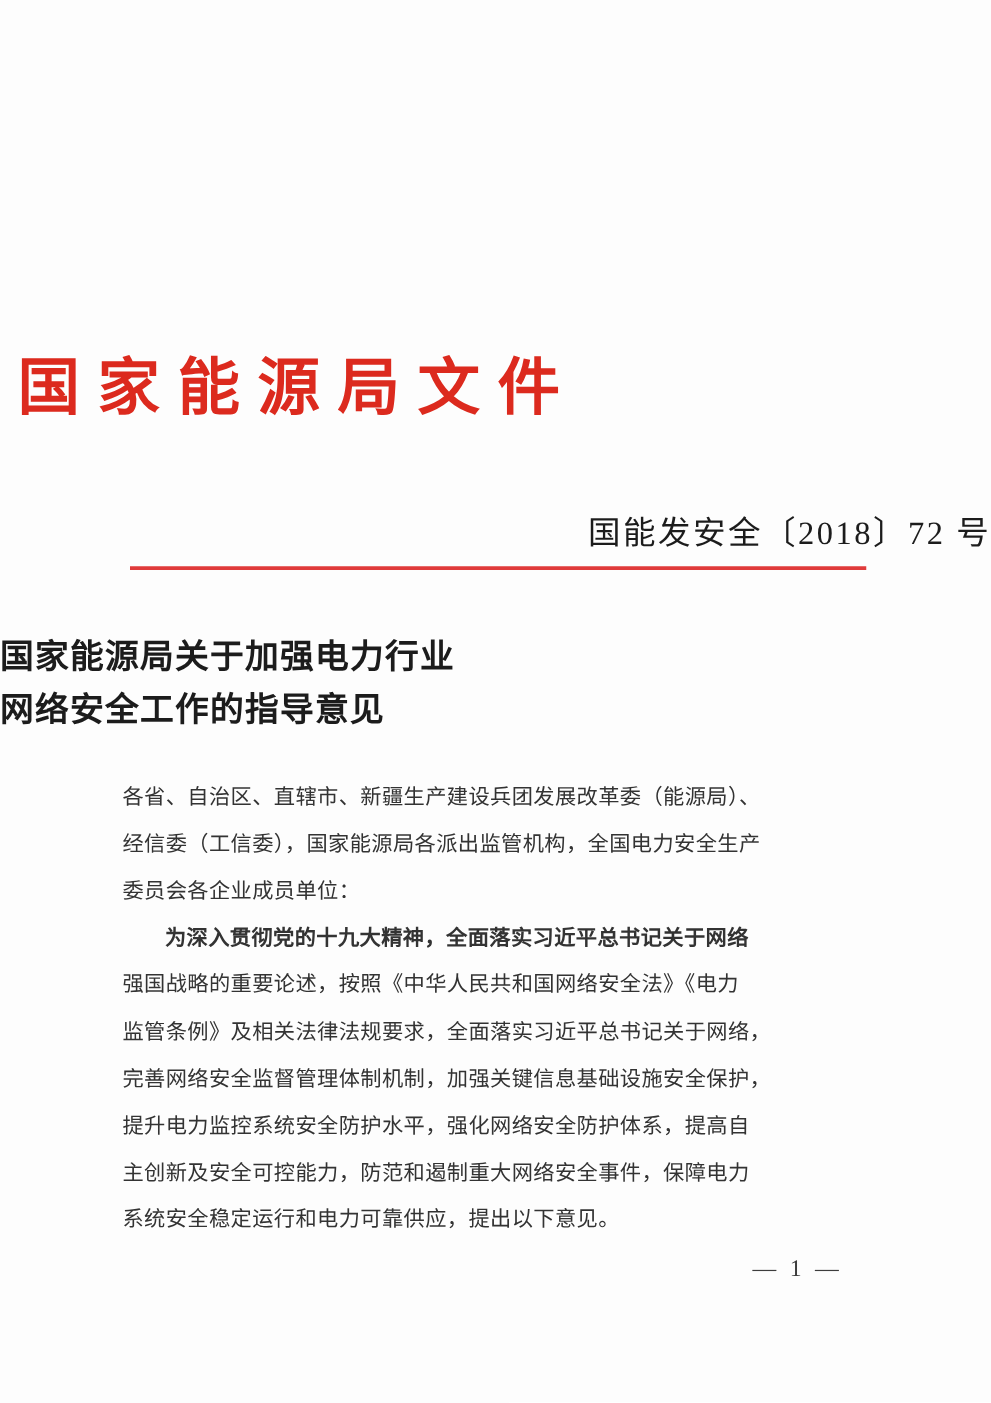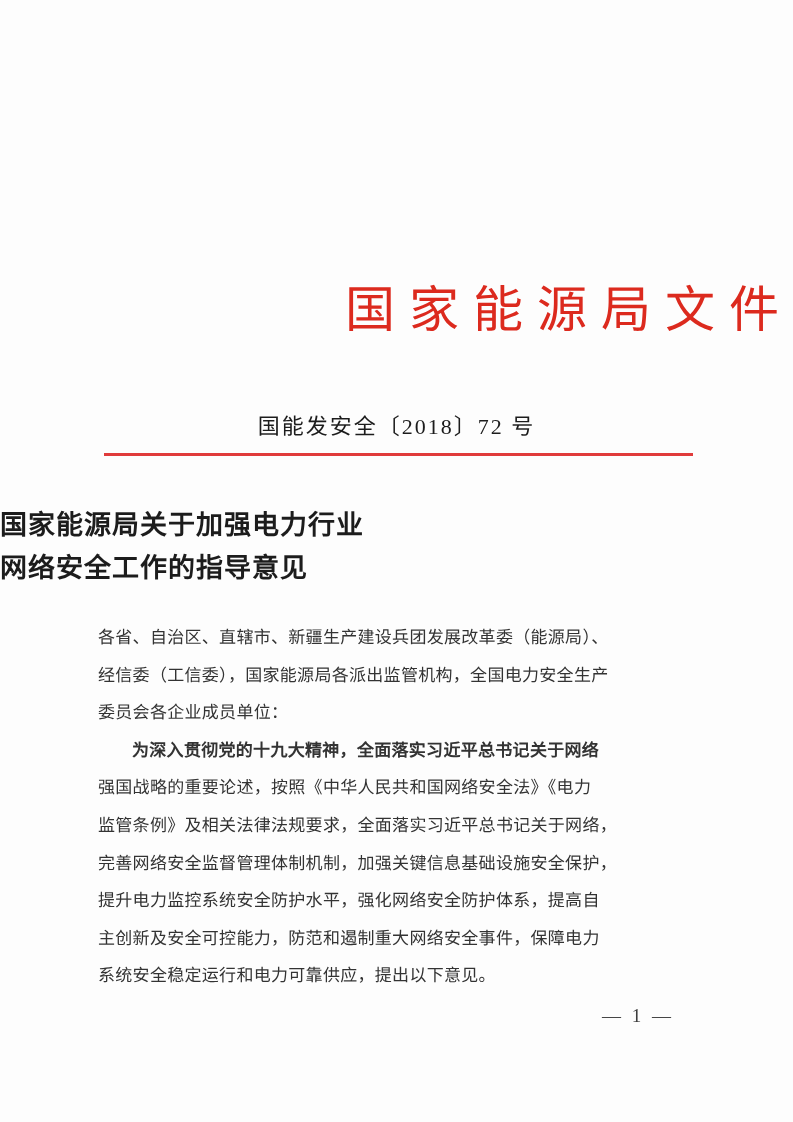--- a/index.html
+++ b/index.html
@@ -21,36 +21,36 @@
     height: 1122px;
     margin: 0 auto;
     background: var(--page-bg);
     overflow: hidden;
   }
   .agency-title {
     position: absolute;
     top: 278px;
     left: 0;
     width: 100%;
-    text-align: right;
+    text-align: left;
     font-size: 50px;
     line-height: 64px;
-    font-weight: normal;
+    font-weight: bold;
     letter-spacing: 14px;
     text-indent: 14px; 
     color: var(--accent-red);
     white-space: nowrap;
   }
   .doc-number {
     position: absolute;
     top: 410px;
     left: 0;
     width: 100%;
-    text-align: center;
-    font-size: 22px;
+    text-align: right;
+    font-size: 26px;
     line-height: 34px;
     letter-spacing: 2px;
     color: var(--ink-black);
     white-space: nowrap;
   }
   .red-line {
     position: absolute;
     top: 453px;
     left: 104px;
     width: 589px;

